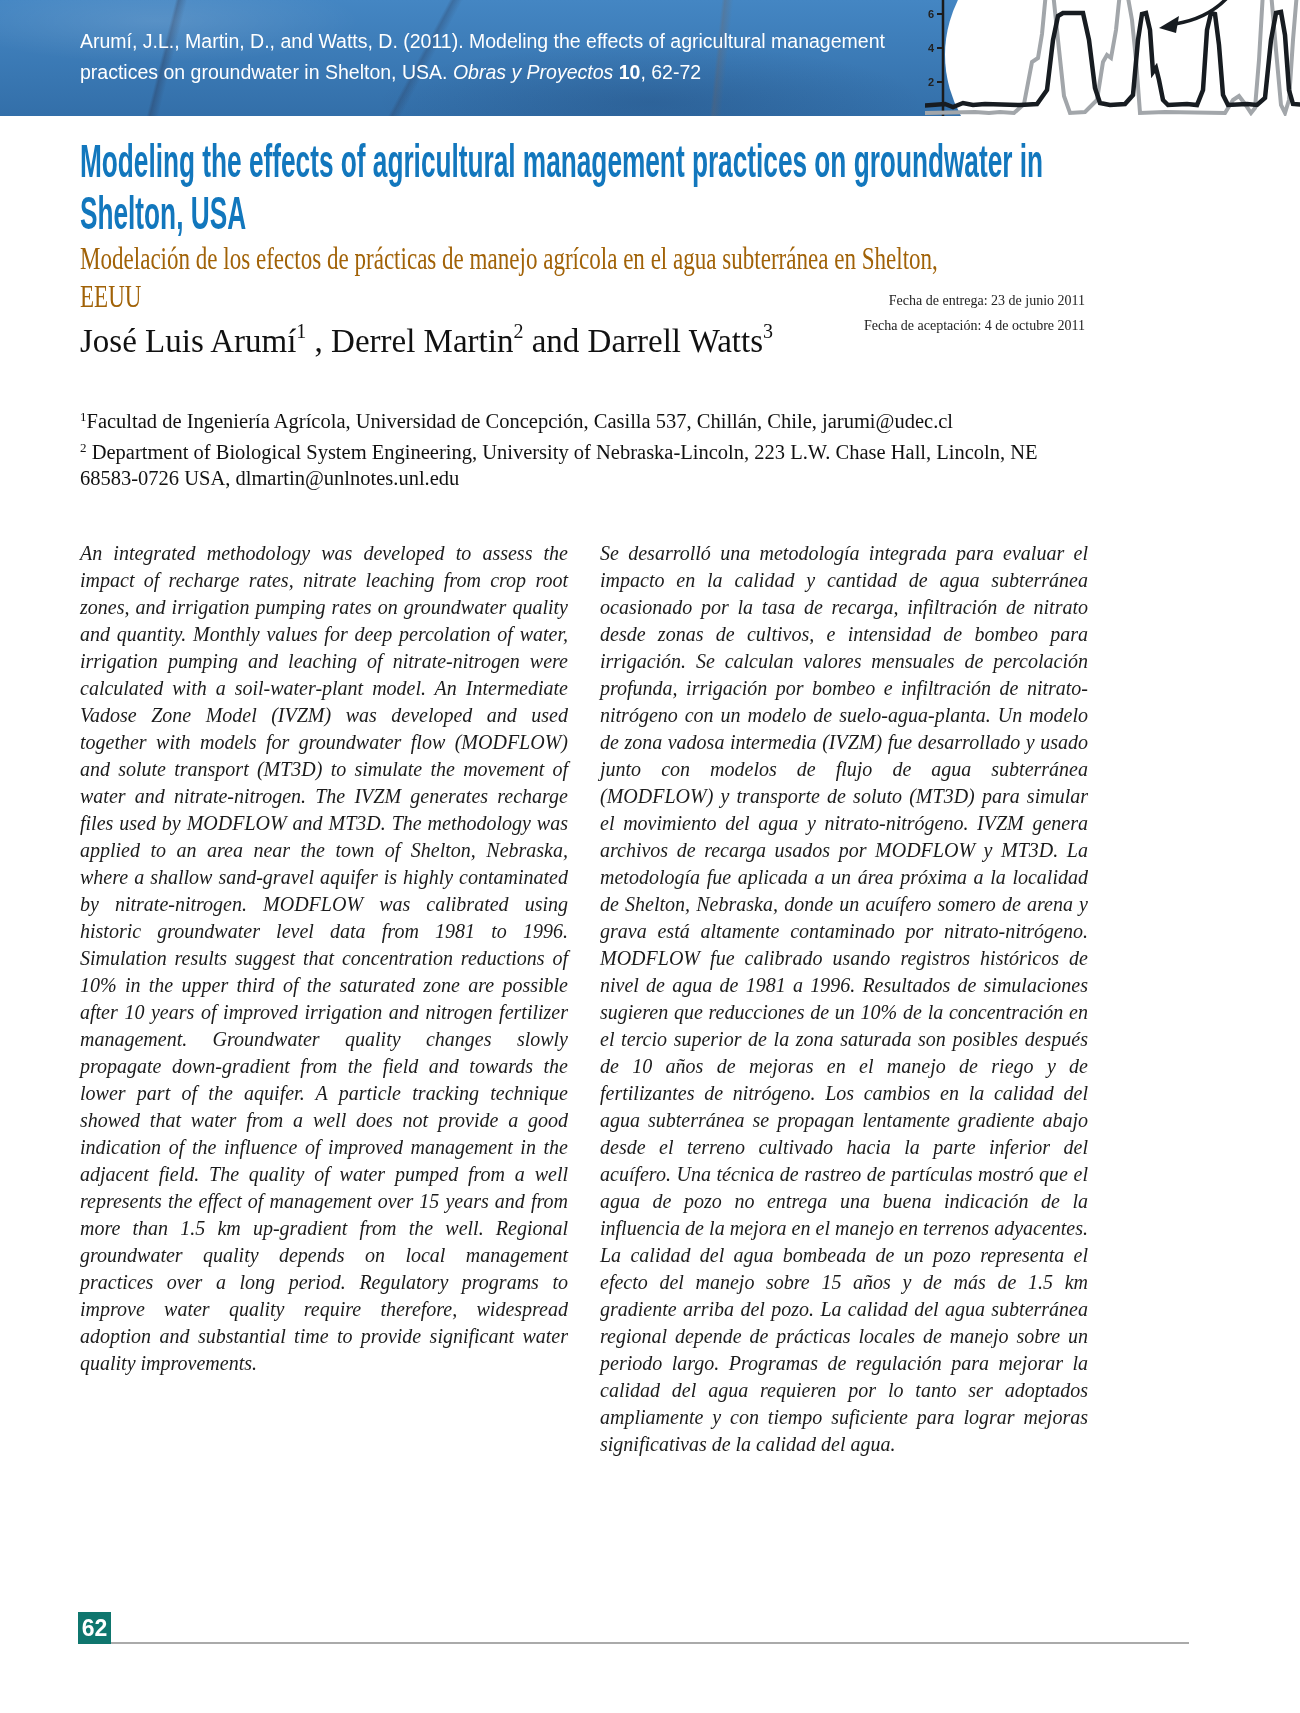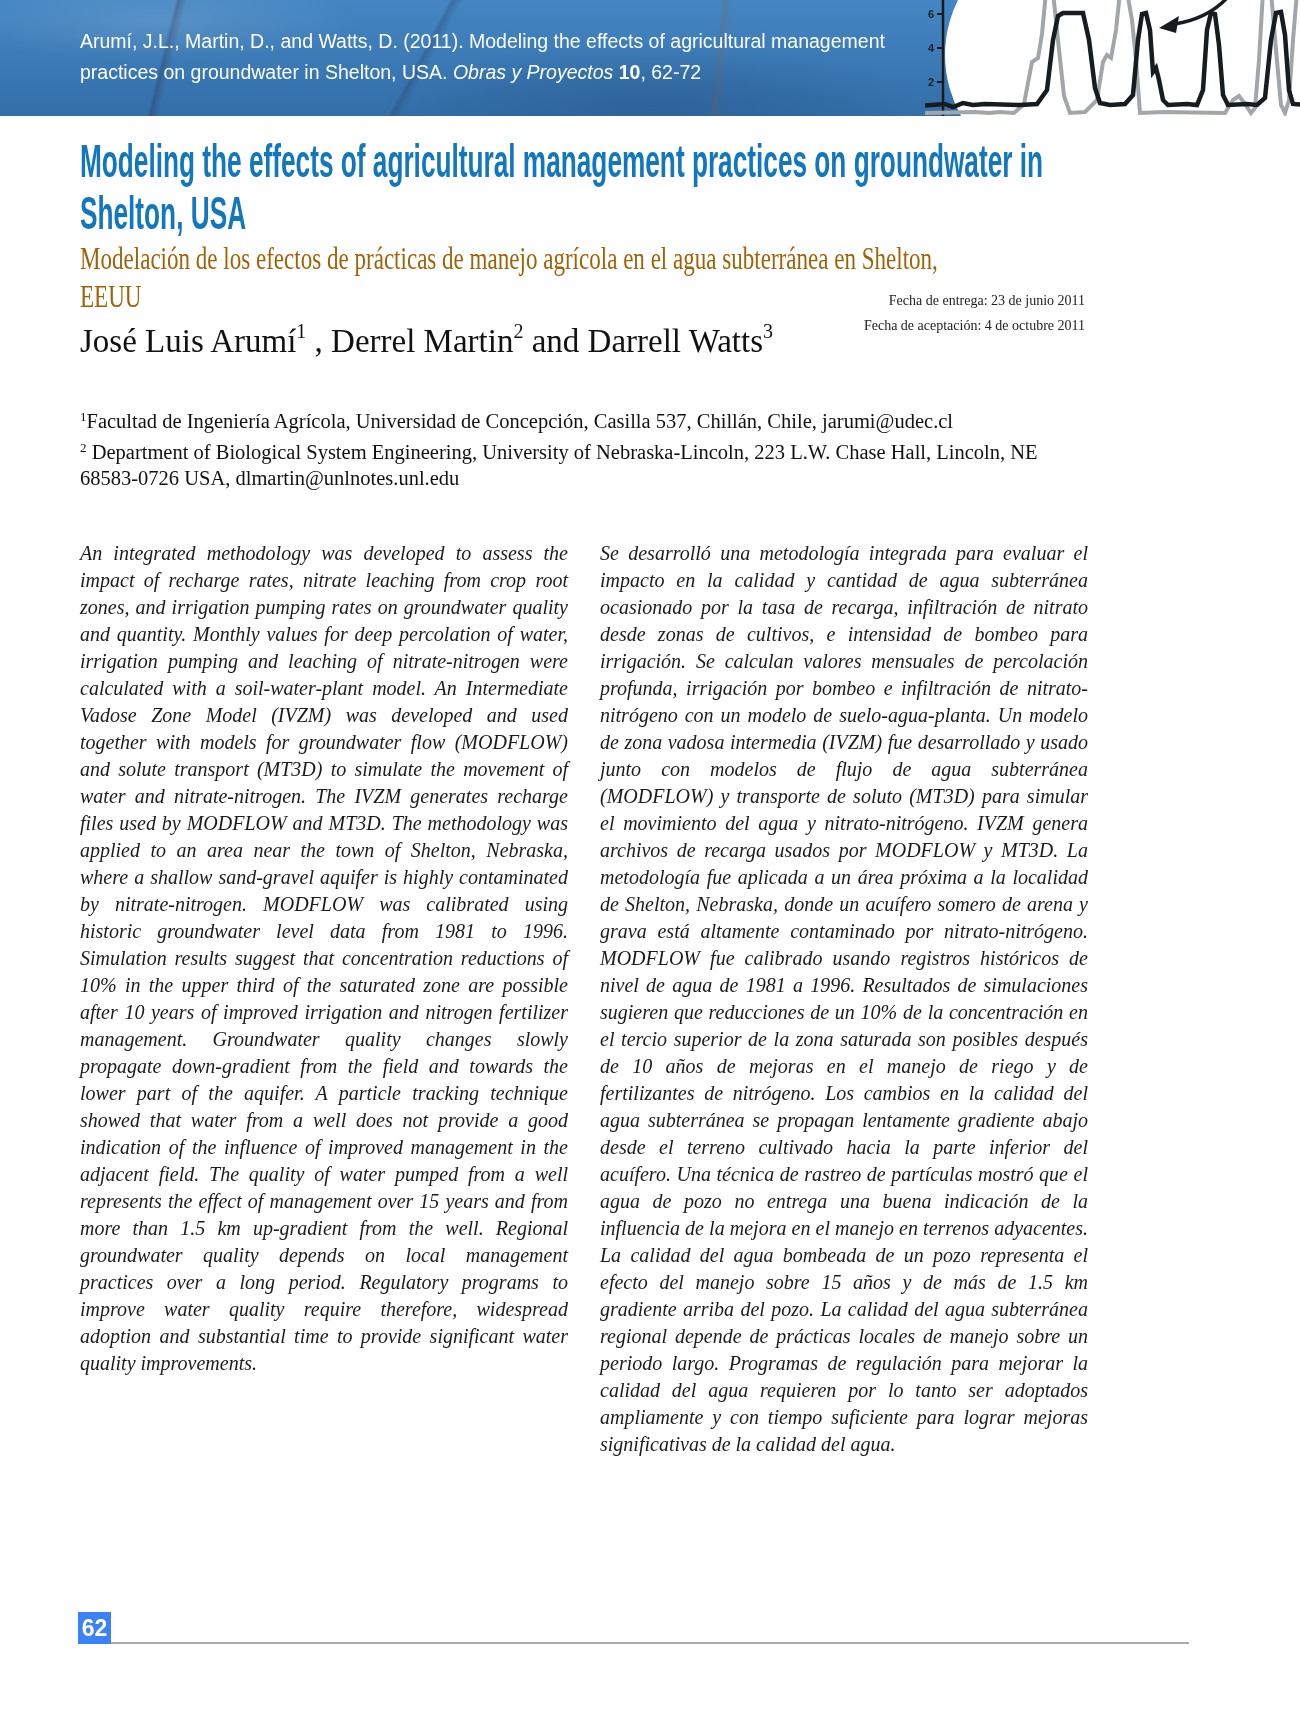--- a/index.html
+++ b/index.html
@@ -43,21 +43,21 @@
   .affils p{margin:0;}
   .affils sup{font-size:13px;vertical-align:7px;}
 
   
   .columns{position:absolute;left:80px;top:540px;width:1008px;display:flex;gap:32px;}
   .col{width:488px;font-style:italic;font-size:20px;line-height:27px;text-align:justify;color:#1b1b1b;}
   .col p{margin:0;}
   .col .kw{margin-top:27px;}
 
   
-  .pagebox{position:absolute;left:78px;top:1612px;width:33px;height:32px;background:#3b82f6;
+  .pagebox{position:absolute;left:78px;top:1612px;width:33px;height:32px;background:#0f766e;
            color:#ffffff;font-family:"Liberation Sans",sans-serif;font-size:23px;font-weight:bold;
            display:flex;align-items:center;justify-content:center;}
   .footer-line{position:absolute;left:111px;top:1642px;width:1078px;height:2px;background:#aaaaaa;}
 </style>
 </head>
 <body>
 
 <div class="page">
 
   <header class="band">

